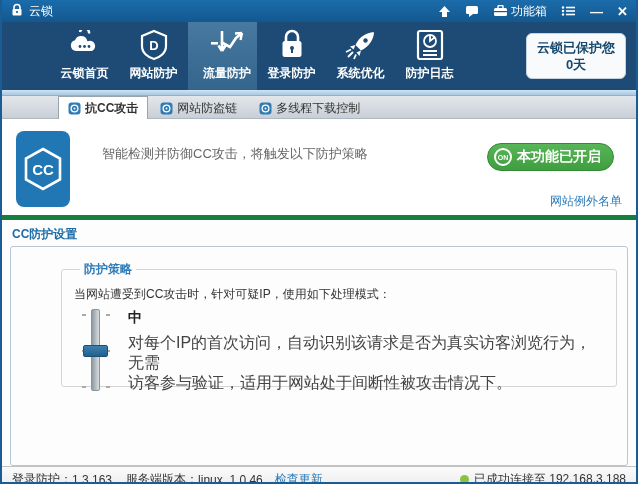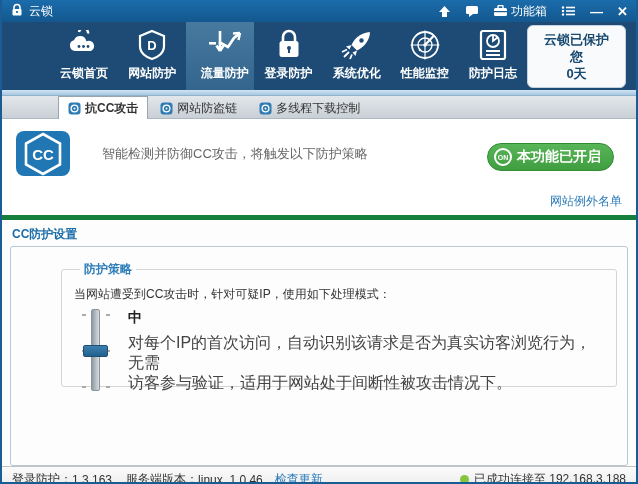--- a/index.html
+++ b/index.html
@@ -35,21 +35,21 @@
   .tabbar { height:23px; background:linear-gradient(#e3e7eb,#c9cfd6); display:flex; align-items:flex-end;
             padding-left:56px; flex:0 0 23px; border-bottom:1px solid #aeb8c0; }
   .tab { display:flex; align-items:center; height:21px; padding:0 9px; margin-right:2px; font-size:12px;
          color:#333; cursor:pointer; border:1px solid transparent; border-bottom:none; }
   .tab .tab-icon { margin-right:4px; display:flex; }
   .tab.active { background:#fff; border-color:#9aa4ad; height:23px; margin-bottom:-1px; font-weight:bold; }
 
   
   .feature { background:#fff; height:96px; padding:12px 14px 0 14px; position:relative; flex:0 0 96px; }
   .feature-left { display:flex; align-items:flex-start; }
-  .cc-icon { width:54px; height:45px; background:#2177b4; border-radius:8px; display:flex; align-items:center;
+  .cc-icon { width:54px; height:76px; background:#2177b4; border-radius:8px; display:flex; align-items:center;
              justify-content:center; }
   .feature-desc { margin-left:32px; margin-top:14px; font-size:13px; color:#666; }
   .status-btn { position:absolute; right:22px; top:24px; display:flex; align-items:center;
                 background:linear-gradient(#58b558,#3f9e40); border:1px solid #2f8a31; border-radius:15px;
                 color:#fff; font-size:14px; font-weight:bold; padding:4px 12px 4px 6px; cursor:pointer;justify-content:flex-end; }
   .on-circle { width:18px; height:18px; border:2px solid #fff; border-radius:50%; display:flex; align-items:center;
                justify-content:center; font-size:7px; font-weight:bold; margin-right:5px; }
   .feature-links { position:absolute; right:14px; top:74px; display:flex; gap:6px;flex-direction:column; }
   .feature-links a { color:#2b7bb9; text-decoration:none; font-size:12px; cursor:pointer; }
 
@@ -192,33 +192,20 @@
             <path d="M31 3 C23 3 15 8 11.5 16 L17 21.5 C25 18 30 10 30 3 Z" fill="#fff"></path>
             <circle cx="21.5" cy="11.5" r="2.2" fill="#1d4b75"></circle>
             <path d="M11.5 16 L6 17.5 L9.5 20.5 Z" fill="#fff"></path>
             <path d="M17 21.5 L15.5 27 L12.5 23.5 Z" fill="#fff"></path>
             <path d="M9 23 L4 28 M7 20.5 L2 23 M12 25.5 L10 30" stroke="#fff" stroke-width="1.8"></path>
           </svg>
       </span>
       <span class="nav-label">系统优化</span>
     </div>
 
-    <div class="nav-item">
-      <span class="nav-icon">
-        <svg width="32" height="32" viewBox="0 0 32 32">
-            <circle cx="16" cy="16" r="13" fill="none" stroke="#fff" stroke-width="1.8"></circle>
-            <circle cx="16" cy="16" r="7" fill="none" stroke="#fff" stroke-width="1.4"></circle>
-            <path d="M16 1.5 V30.5 M1.5 16 H30.5" stroke="#fff" stroke-width="1.2"></path>
-            <path d="M16 16 L24.5 7" stroke="#fff" stroke-width="2.2"></path>
-            <circle cx="16" cy="16" r="1.8" fill="#fff"></circle>
-            <circle cx="11" cy="21" r="1.3" fill="#fff"></circle>
-          </svg>
-      </span>
-      <span class="nav-label">性能监控</span>
-    </div>
 
     <div class="nav-item">
       <span class="nav-icon">
         <svg width="28" height="32" viewBox="0 0 28 32">
             <rect x="2" y="2" width="24" height="28" rx="2" fill="none" stroke="#fff" stroke-width="2.2"></rect>
             <circle cx="14" cy="12" r="6" fill="none" stroke="#fff" stroke-width="1.8"></circle>
             <path d="M14 6 V12 L18.5 8.5" stroke="#fff" stroke-width="1.8" fill="none"></path>
             <rect x="7" y="21" width="14" height="2" fill="#fff"></rect>
             <rect x="7" y="25" width="14" height="2" fill="#fff"></rect>
           </svg>

